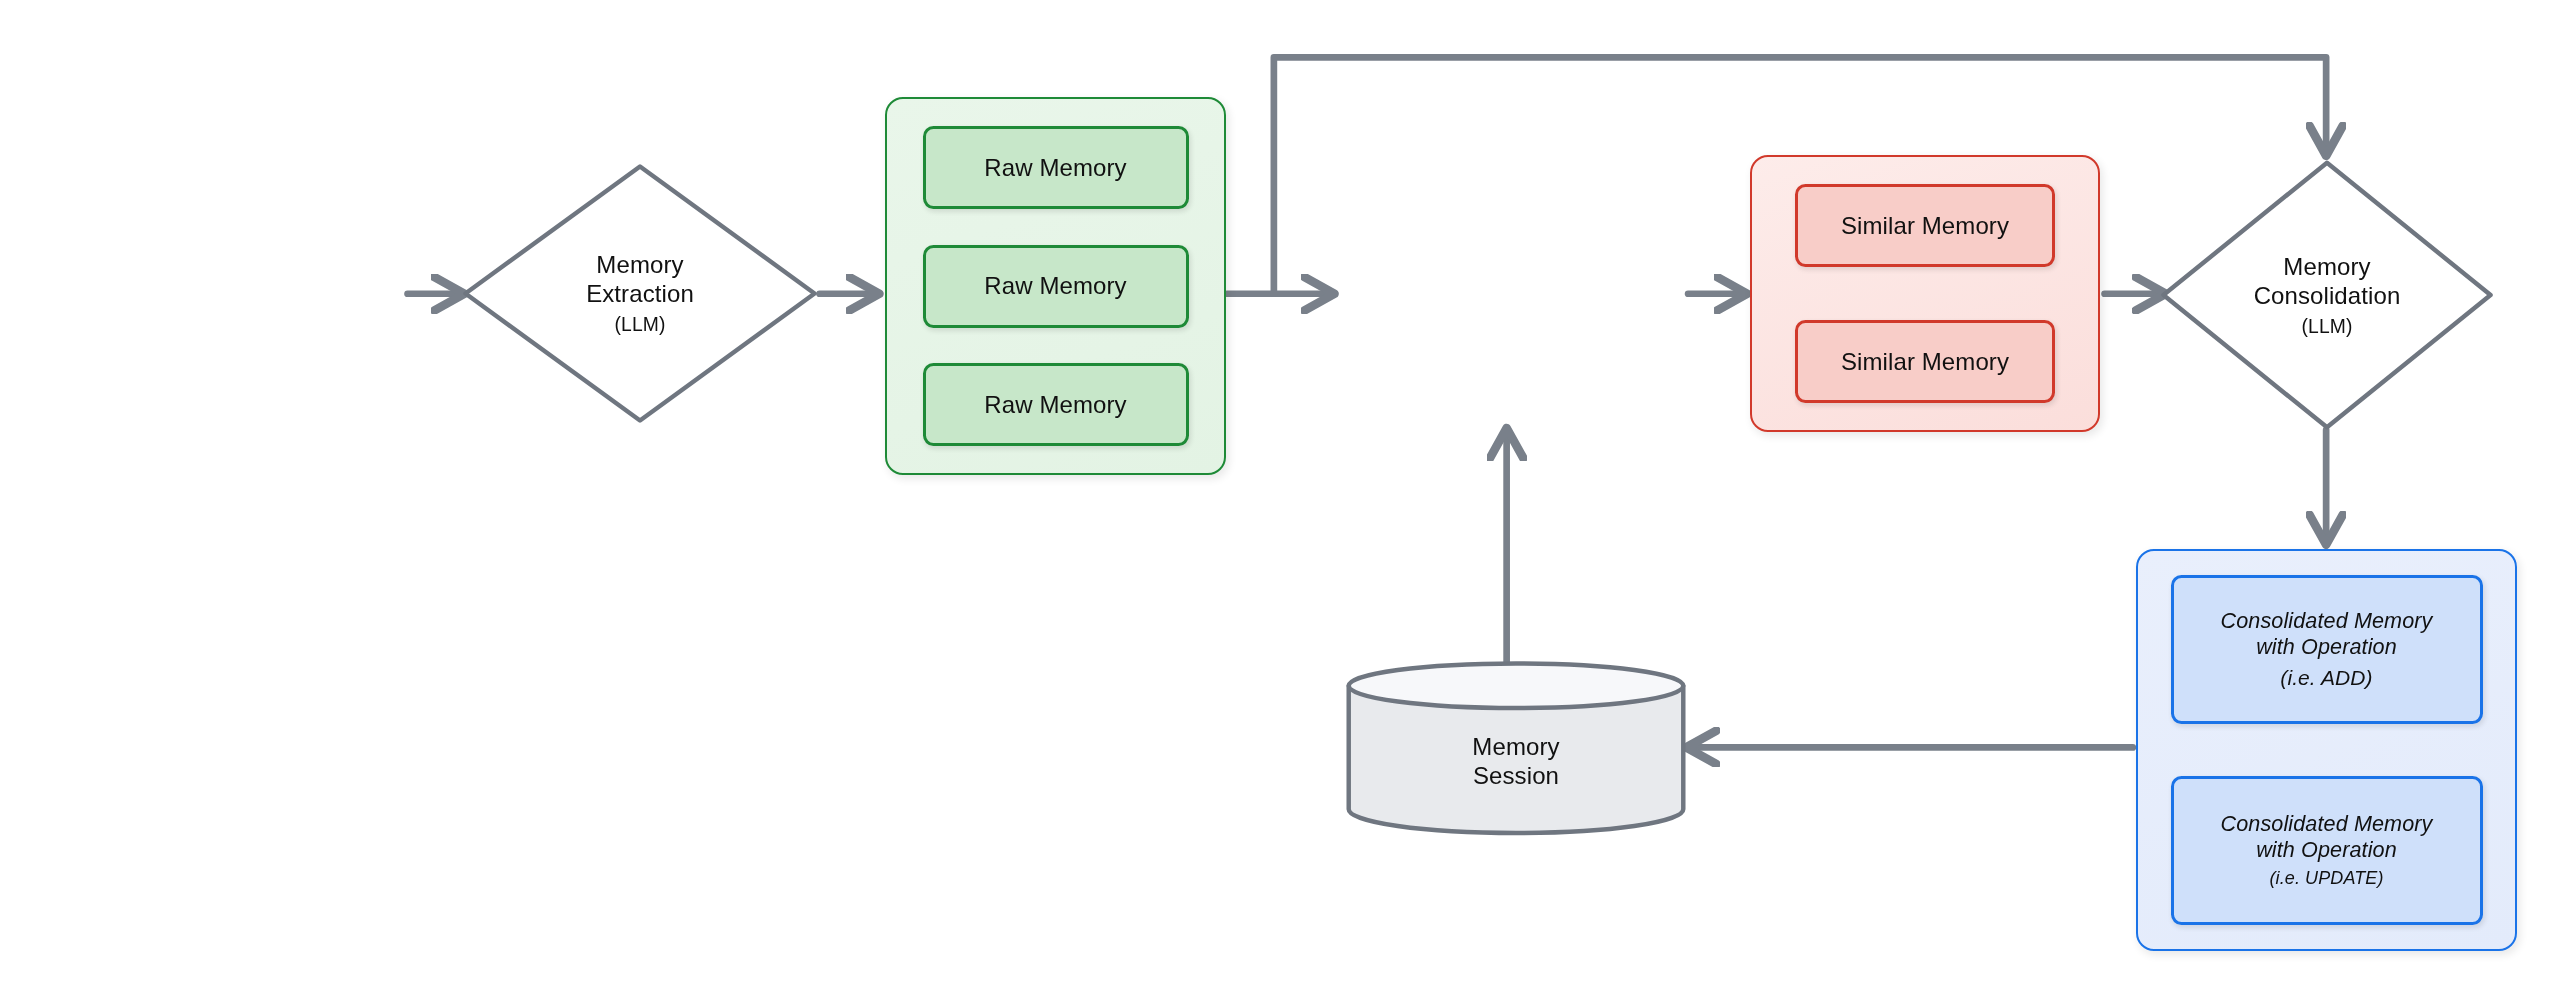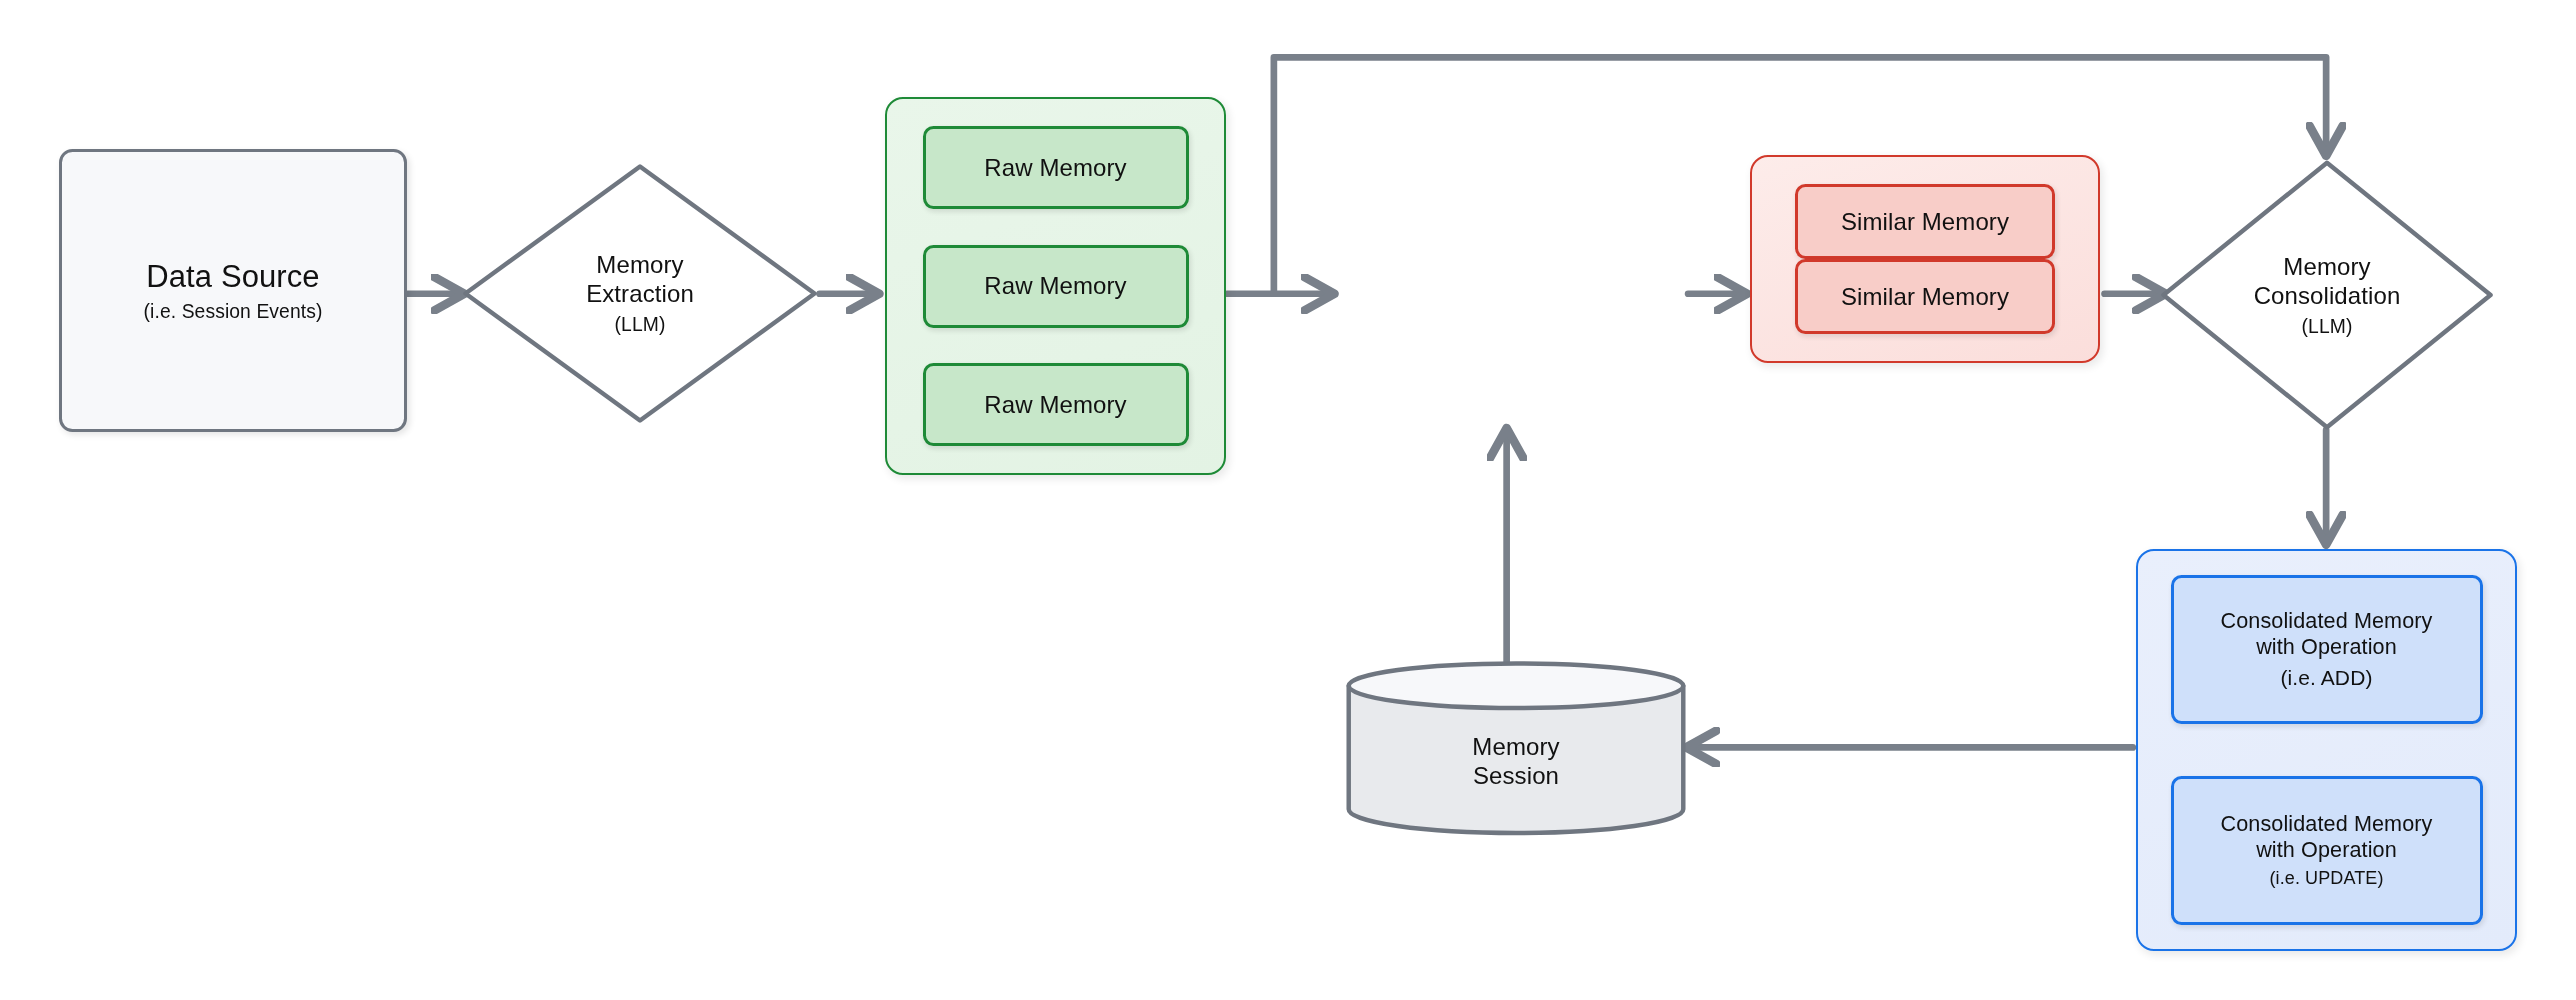--- a/index.html
+++ b/index.html
@@ -83,20 +83,21 @@
     background: linear-gradient(160deg,#e9f6ea 0%, #e3f3e4 100%);
     border: 2.2px solid #1e8a37;
   }
   .group-red {
     background: linear-gradient(160deg,#fdecea 0%, #fbdedb 100%);
     border: 2.2px solid #d1392b;
   }
   .group-blue {
     background: linear-gradient(160deg,#e9effc 0%, #e3ebfb 100%);
     border: 2.2px solid #1a73e8;
+    font-style: italic;
   }
 
   .chip {
     box-sizing: border-box;
     display: flex;
     align-items: center;
     justify-content: center;
     border-radius: 10.4px;
     box-shadow: 1.5px 2.2px 5.2px rgba(0,0,0,0.10);
   }
@@ -168,26 +169,20 @@
 
     <path class="edge-path" d="M 2830 395 L 2908 395" marker-end="url(#arrow-r)"></path>
 
     <path class="edge-path" d="M 3128 578 L 3128 728" marker-end="url(#arrow-r)"></path>
 
     <path class="edge-path" d="M 2868 1005 L 2272 1005" marker-end="url(#arrow-r)"></path>
 
     <path class="edge-path" d="M 2026 896 L 2026 580" marker-end="url(#arrow-r)"></path>
   </svg>
 
-  <div class="rect-node" style="left:59px; top:149px; width:348px; height:283px;">
-    <div class="node-label" style="font-size:31px;">
-      <span>Data Source</span>
-      <span class="sub">(i.e. Session Events)</span>
-    </div>
-  </div>
 
   <div class="diamond-wrap" style="left:461px; top:162px; width:358px; height:263px;">
     <svg width="358" height="263" viewBox="0 0 482 354">
       <path d="M 241 6 L 476 177 L 241 348 L 6 177 Z" fill="#ffffff" stroke="#6f7680" stroke-width="6" stroke-linejoin="round"></path>
     </svg>
     <div class="diamond-text">
       <div class="node-label" style="font-size:24px;">
         <span>Memory</span><br>
         <span>Extraction</span>
         <span class="sub">(LLM)</span>
@@ -201,21 +196,21 @@
     </div>
     <div class="chip chip-green" style="width:266px; height:83px;">
       <span class="node-label" style="font-size:24px;">Raw Memory</span>
     </div>
     <div class="chip chip-green" style="width:266px; height:83px;">
       <span class="node-label" style="font-size:24px;">Raw Memory</span>
     </div>
   </div>
 
 
-  <div class="group group-red" style="left:1750px; top:155px; width:350px; height:208px; padding:27px 0; justify-content:space-between;">
+  <div class="group group-red" style="left:1750px; top:155px; width:350px; height:277px; padding:27px 0; justify-content:space-between;">
     <div class="chip chip-red" style="width:260px; height:83px;">
       <span class="node-label" style="font-size:24px;">Similar Memory</span>
     </div>
     <div class="chip chip-red" style="width:260px; height:83px;">
       <span class="node-label" style="font-size:24px;">Similar Memory</span>
     </div>
   </div>
 
   <div class="diamond-wrap" style="left:2159px; top:158px; width:336px; height:274px;">
     <svg width="336" height="274" viewBox="0 0 452 368">

